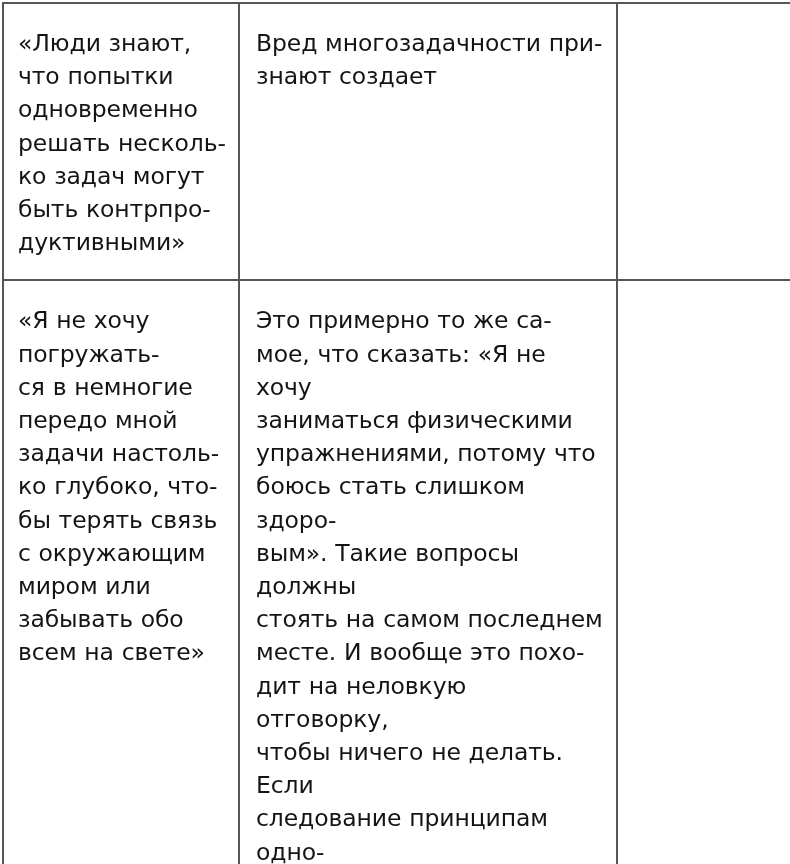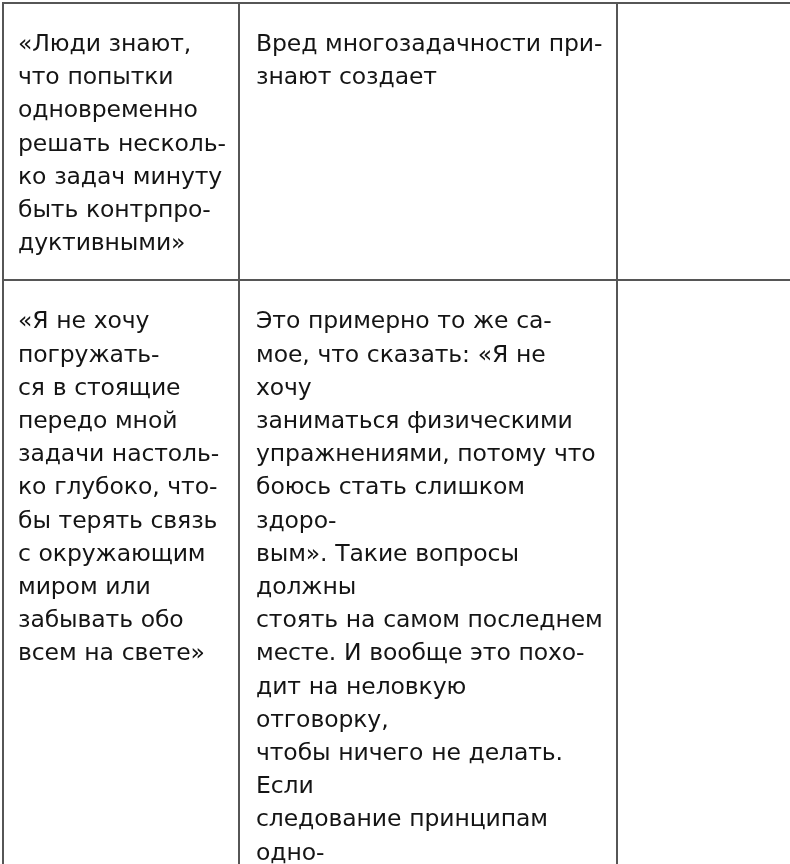--- a/index.html
+++ b/index.html
@@ -66,38 +66,38 @@
 
   <table class="quote-table">
     <tbody>
 
       <tr class="row-1">
         <td class="col-quote">
           <div class="cell-text quote-col">«Люди знают,
 что попытки
 одновременно
 решать несколь-
-ко задач минуту
+ко задач могут
 быть контрпро-
 дуктивными»</div>
         </td>
         <td class="col-comment">
           <div class="cell-text comment-col">Вред многозадачности при-
 знают создает</div>
         </td>
         <td class="col-empty empty-cell">
           <div class="cell-text comment-col"></div>
         </td>
       </tr>
 
       <tr class="row-2">
         <td class="col-quote">
           <div class="cell-text quote-col">«Я не хочу
 погружать-
-ся в стоящие
+ся в немногие
 передо мной
 задачи настоль-
 ко глубоко, что-
 бы терять связь
 с окружающим
 миром или
 забывать обо
 всем на свете»</div>
         </td>
         <td class="col-comment">

